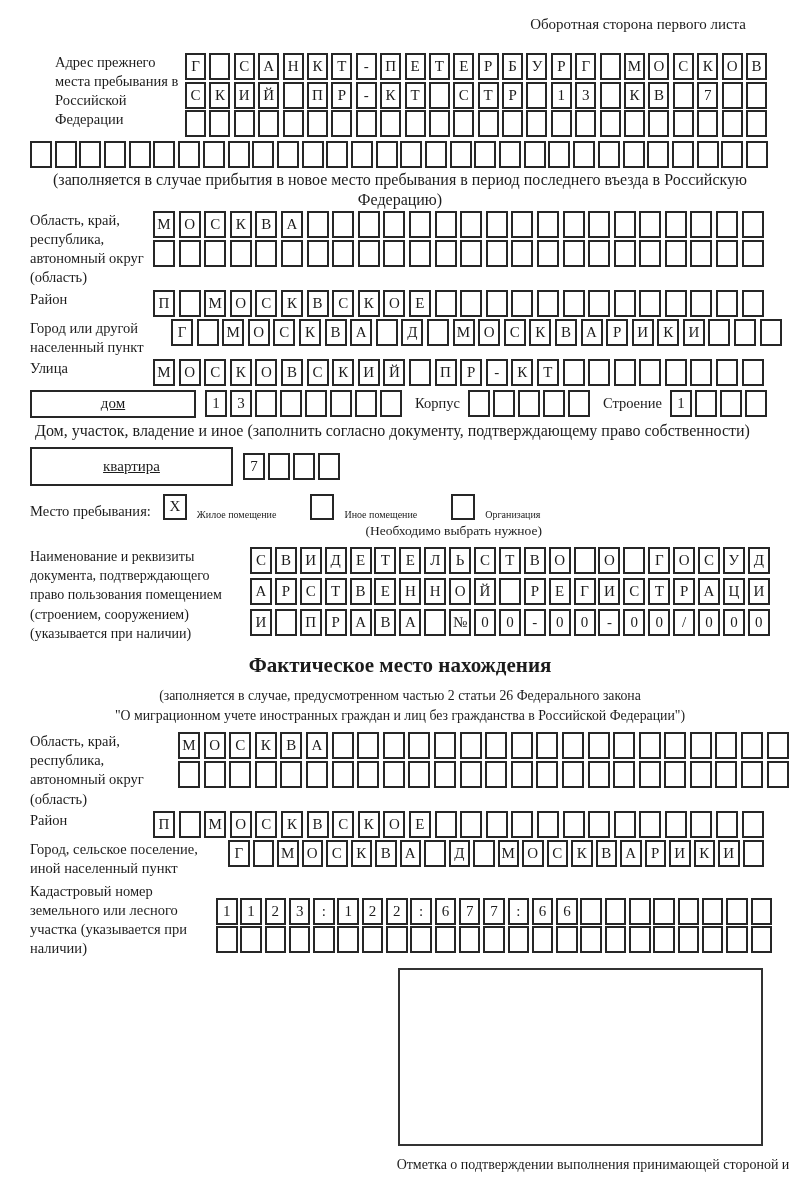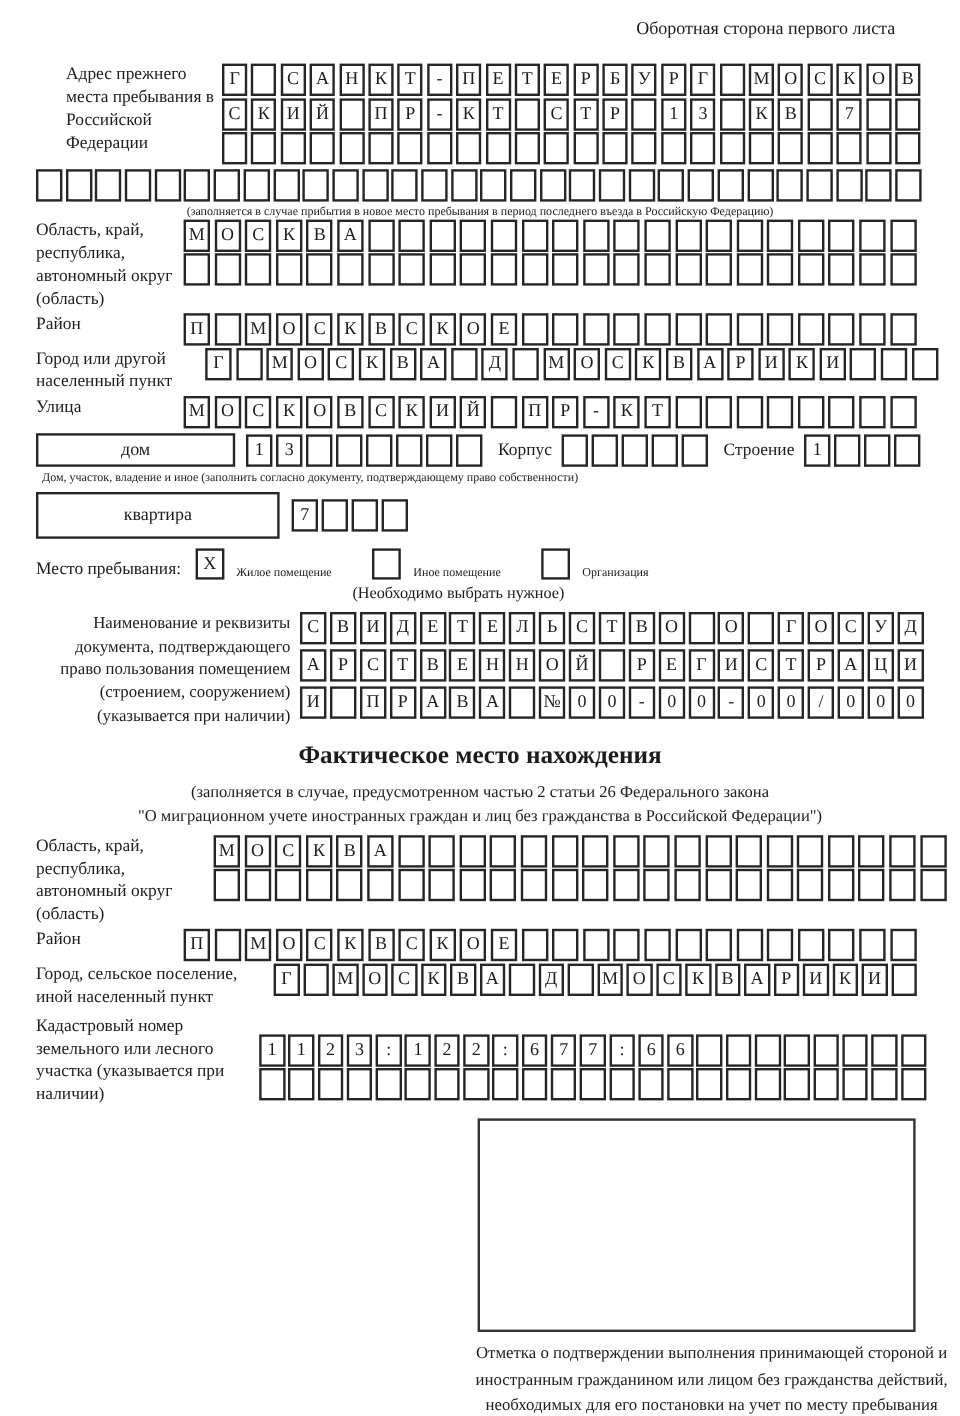--- a/index.html
+++ b/index.html
@@ -28,38 +28,38 @@
     font-size:15px; line-height:1; flex:0 0 auto; background:#fff;
   }
   .r24a .cell { width:21px;   margin-right:3.4px; }
   .r24b .cell { width:22px;   margin-right:3.6px; }
   .r30  .cell { width:22px;   margin-right:2.7px; }
   .r21  .cell { width:22px;   margin-right:2.9px; }
   .r23  .cell { width:21.5px; margin-right:2.8px; }
   .r22  .cell { width:21.5px; margin-right:3px; }
   .smallc .cell { width:22px; margin-right:3px; }
 
-  .caption { font-size:10px; line-height:1.3; }
+  .caption { font-size:16px; line-height:1.3; }
   .center { text-align:center; }
   .section-title { text-align:center; font-weight:bold; font-size:15.5px; margin:8px 0 10px 0; }
 
   .dom-row { display:flex; align-items:center; margin-top:4px; }
-  .widebox { border:2px solid #262626; display:flex; align-items:center; justify-content:center; font-size:15px; background:#fff; }
+  .widebox { border:2px solid #262626; display:flex; align-items:center; justify-content:center; font-size:15px; background:#fff;text-decoration:underline; }
   .dombox { width:170px; height:28px; margin-right:9px; }
   .kvartbox { width:203px; height:39px; margin-right:10px; }
   .inline-label { font-size:14.5px; margin:0 8px 0 10px;text-align:right; }
 
   .mesto-row { display:flex; align-items:flex-end; margin-top:8px; }
   .mesto-label { font-size:14.5px; margin-right:12px; }
   .checkbox { width:24px; height:26px; border:2px solid #262626; display:inline-flex; align-items:center; justify-content:center; font-size:15px; flex:0 0 auto; }
   .opt-label { font-size:10px; margin:0 34px 0 10px; }
   .opt-label:last-child { margin-right:0; }
-  .choose-note { font-size:13.5px; margin:3px 0 8px 192px; width:320px; text-align:center; }
-
-  .doc-block { margin-top:4px;text-align:right; }
+  .choose-note { font-size:13.5px; margin:3px 0 8px 192px; width:320px; text-align:right; }
+
+  .doc-block { margin-top:4px; }
   .doc-block .flabel { font-size:14px; line-height:1.38; }
   .doc-block .cellcol { margin-left:8px; }
   .doc-block .cellcol .cells { margin-bottom:4px; }
 
   .fact-title { text-align:center; font-weight:bold; font-size:21px; margin:10px 0 8px 0; }
   .fact-cap { text-align:center; font-size:13.8px; line-height:1.45; }
 
   .mt2{margin-top:2px;} .mt4{margin-top:4px;} .mb6{margin-bottom:6px;}
   .cap-indent { padding-left:5px; margin:3px 0 5px 0; }
 

